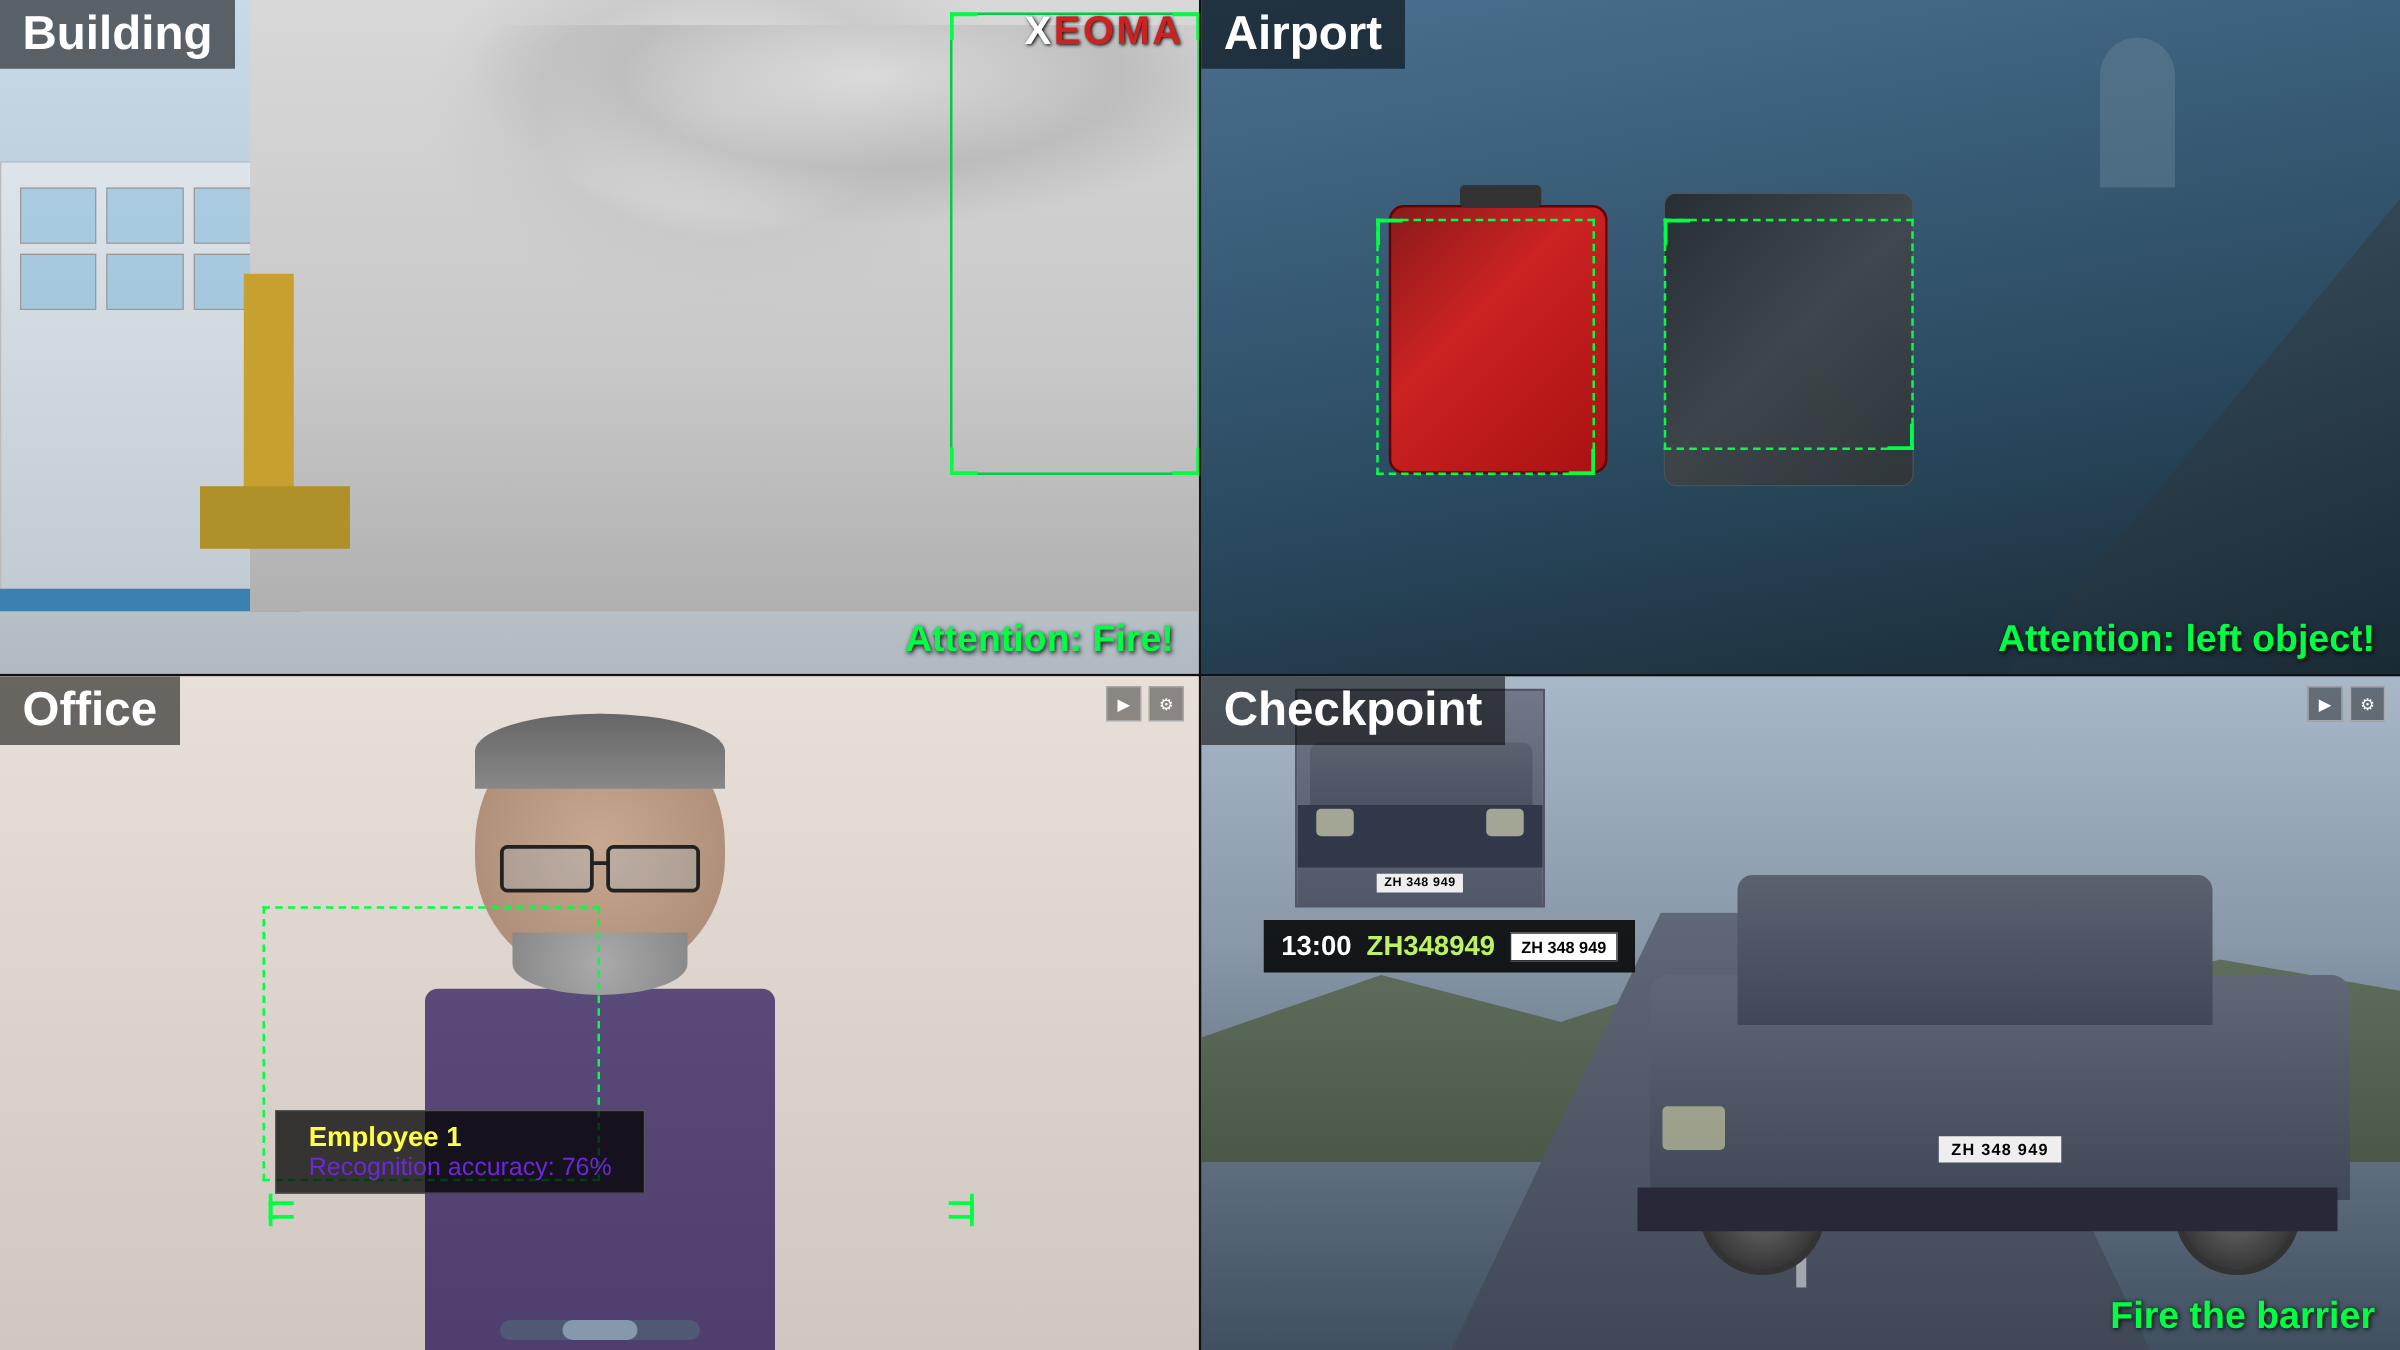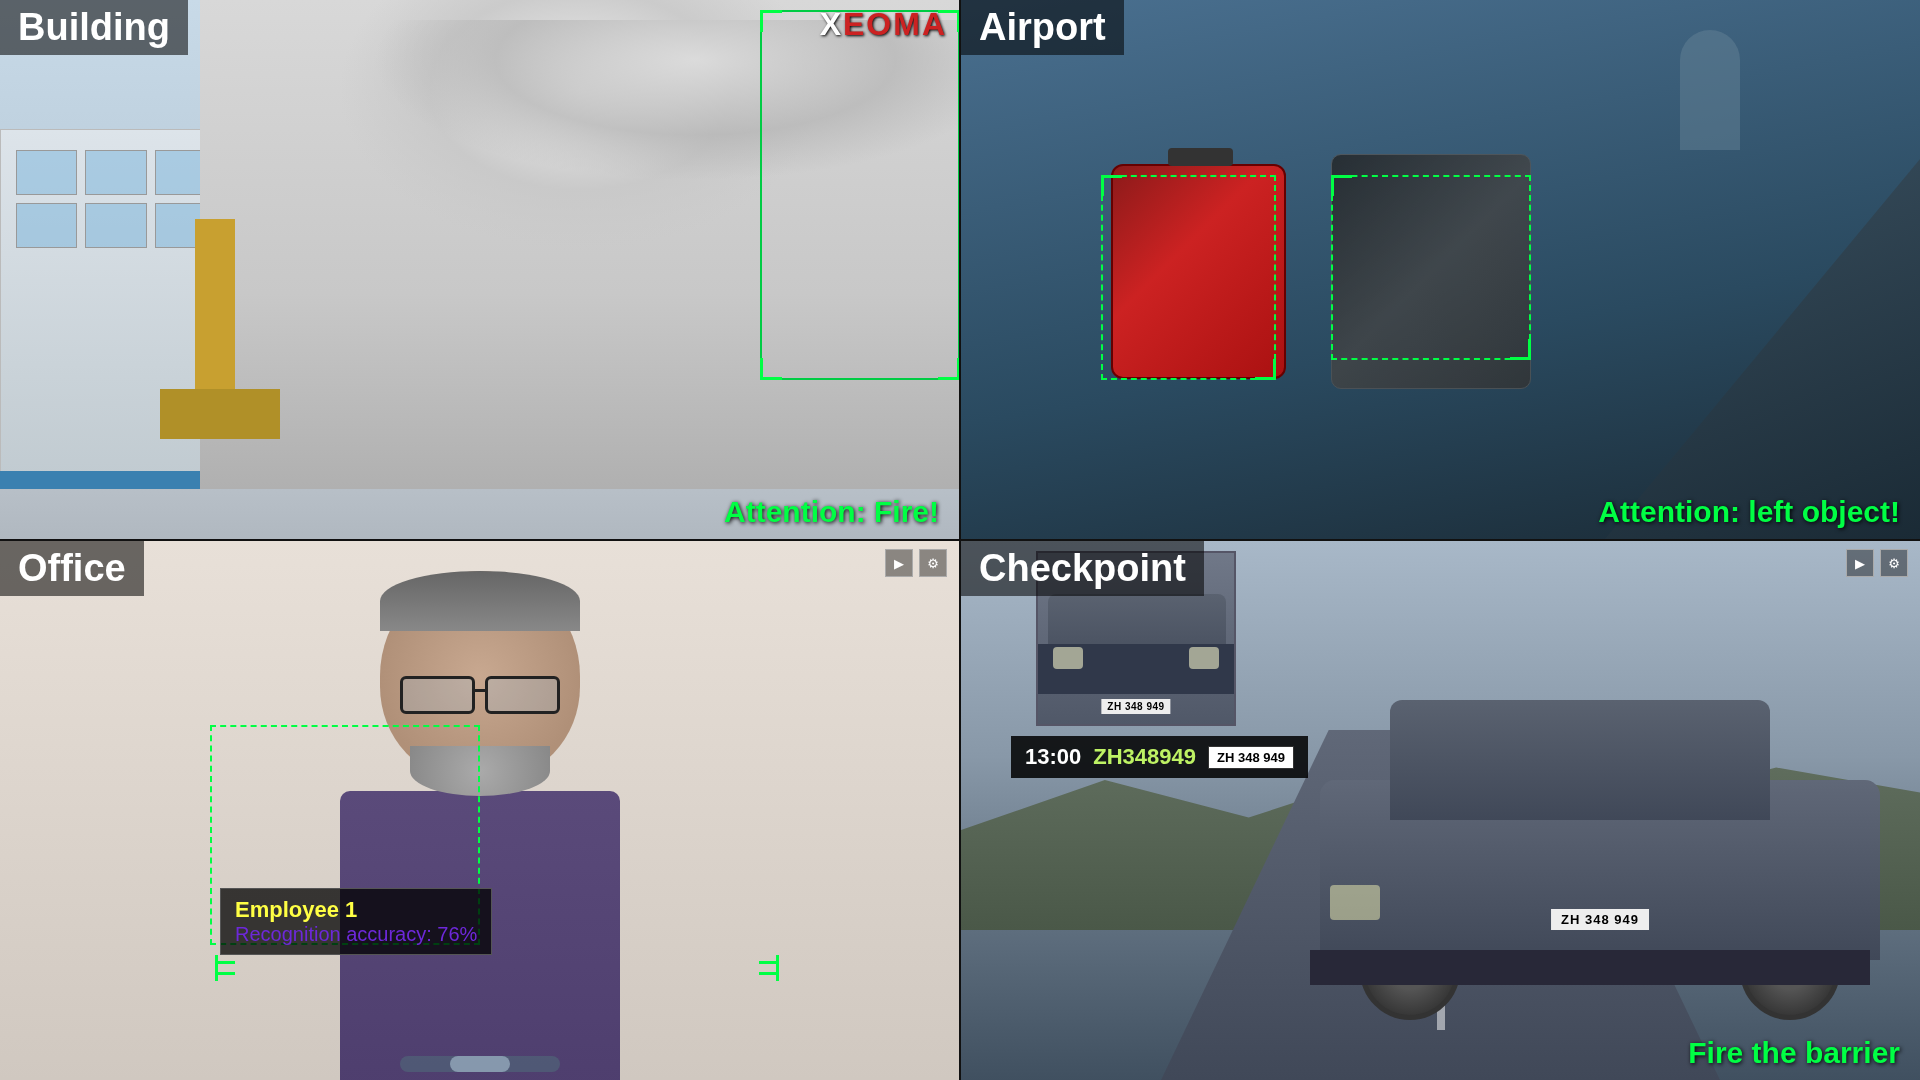--- a/index.html
+++ b/index.html
@@ -185,21 +185,21 @@
       border-left: 3px solid #00ff44;
       z-index: 9;
     }
 
     
     .recog-box {
       position: absolute;
       bottom: 125px; left: 220px;
       background: rgba(0,0,0,0.75);
       border: 1px solid #555;
-      padding: 8px 14px;
+      padding: 8px 26px;
       z-index: 10;
     }
     .recog-name {
       color: #ffff44;
       font-size: 22px;
       font-weight: bold;
     }
     .recog-accuracy {
       color: #6d28d9;
       font-size: 20px;

